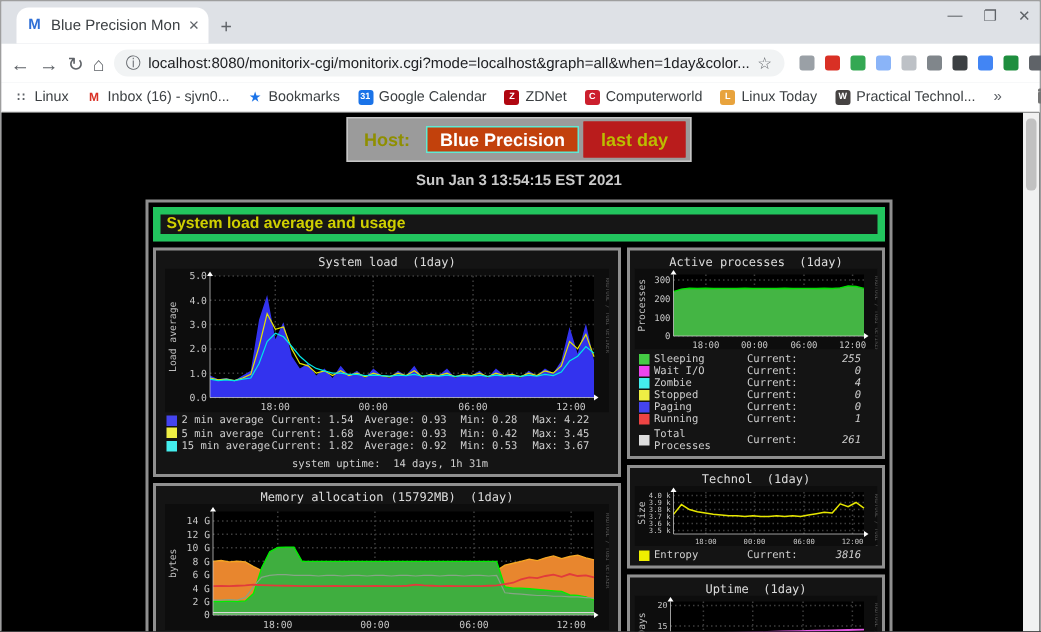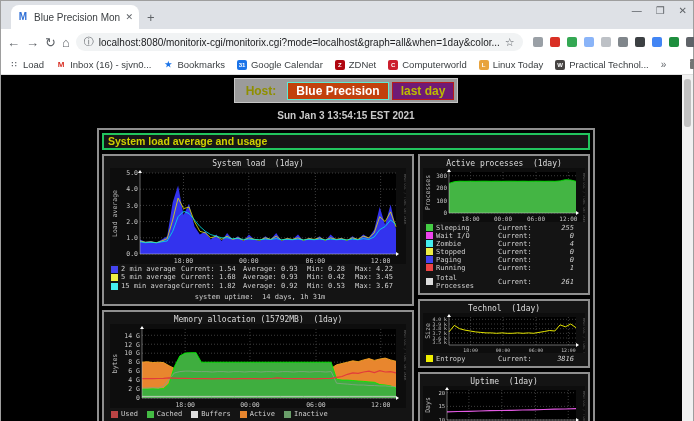--- a/index.html
+++ b/index.html
@@ -40,25 +40,25 @@
   
   .page { position:relative; height:346px; background:#000; overflow:hidden; }
   .scroll { position:absolute; right:0; top:0; width:11px; height:100%; background:#f1f1f1; }
   .scroll .thumb { position:absolute; top:4px; left:2px; width:7px; height:48px; background:#c1c1c1; border-radius:3px; }
   .content { position:absolute; left:96px; top:0; width:498px; }
 
   .hostbar { margin:3px auto 0; display:table; background:#9b9b9b; border:1px solid #c6c6c6; padding:2px 3px; }
   .hostbar span { display:inline-block; vertical-align:middle; font-weight:bold; font-size:12px; padding:1px 8px; }
   .hostlbl { color:#8f8f00; }
   .hostval { background:#c2410c; color:#fff; border:1px solid #5eead4; margin:0 3px; }
-  .period { background:#701a75; color:#bcbc00; border:1px solid #b91c1c; }
+  .period { background:#b91c1c; color:#bcbc00; border:4px solid #b91c1c; }
   .date { text-align:center; color:#c9c9c9; font-weight:bold; font-size:10px; margin-top:7px; }
 
   .section { margin-top:7px; border:2px solid #8f8f8f; padding:3px; background:#000; }
-  .sec-title { border:2px solid #22c55e; background:#161616; color:#cfcf00; font-weight:bold; font-size:10.5px; padding:0 4px 1px; }
+  .sec-title { border:5px solid #22c55e; background:#161616; color:#cfcf00; font-weight:bold; font-size:10.5px; padding:0 4px 1px; }
   .cols { display:flex; gap:4px; margin-top:4px; }
   .col-l { width:312px; }
   .col-r { width:172px; }
   .panel { border:2px solid #8f8f8f; background:#141414; padding:2px 3px 3px; margin-bottom:4px; }
   .panel:last-child { margin-bottom:0; }
   .gtitle { text-align:center; font-family:"DejaVu Sans Mono", monospace; font-size:8px; color:#dcdcdc; white-space:pre; margin:1px 0 0; }
   svg[data-chart] { display:block; margin:0 auto; }
 
   .mono { font-family:"DejaVu Sans Mono", monospace; color:#cfcfcf; }
   .sw { width:7px; height:7px; display:inline-block; margin-right:3px; flex:none; }
@@ -115,21 +115,21 @@
         <span class="ext" style="background: rgb(30, 142, 62);"></span>
         <span class="ext" style="background: rgb(95, 99, 104);"></span>
       </div>
 
   </div>
 
   <div class="bkbar">
     <span id="bk-items" style="display:flex;gap:12px;align-items:center;">
         <span class="bk">
           <span class="bkicon" style="color: rgb(95, 99, 104);">∷</span>
-          <span>Load</span>
+          <span>Linux</span>
         </span>
         <span class="bk">
           <span class="bkicon" style="color: rgb(217, 48, 37);">M</span>
           <span>Inbox (16) - sjvn0...</span>
         </span>
         <span class="bk">
           <span class="bkicon" style="color: rgb(26, 115, 232);">★</span>
           <span>Bookmarks</span>
         </span>
         <span class="bk">

